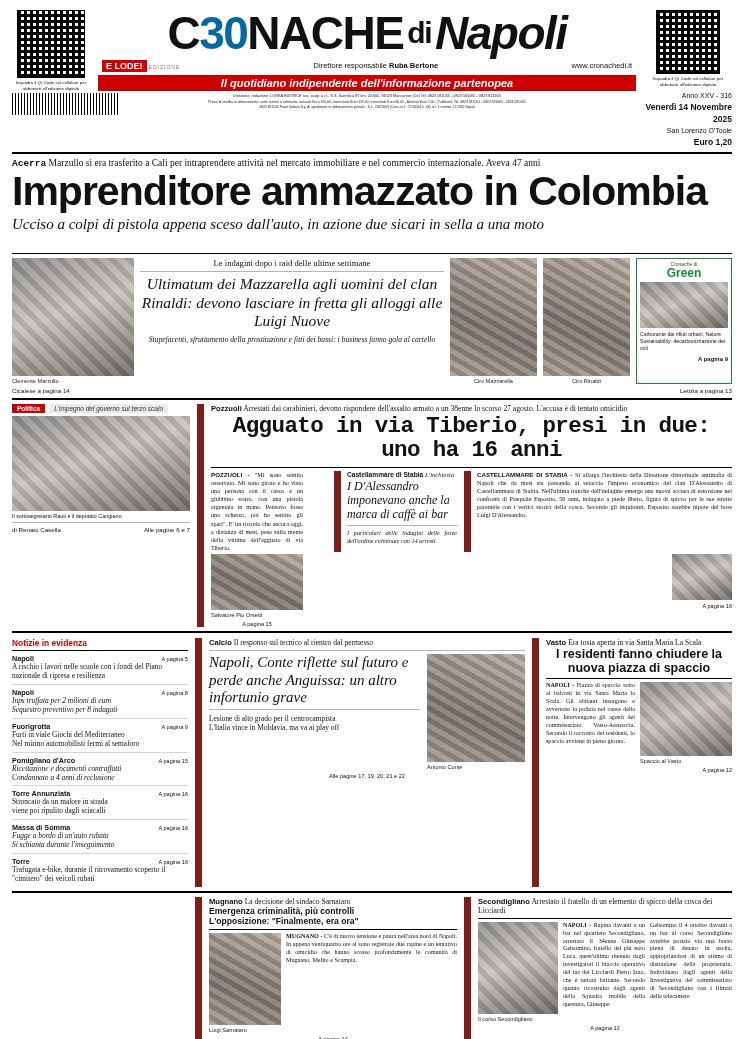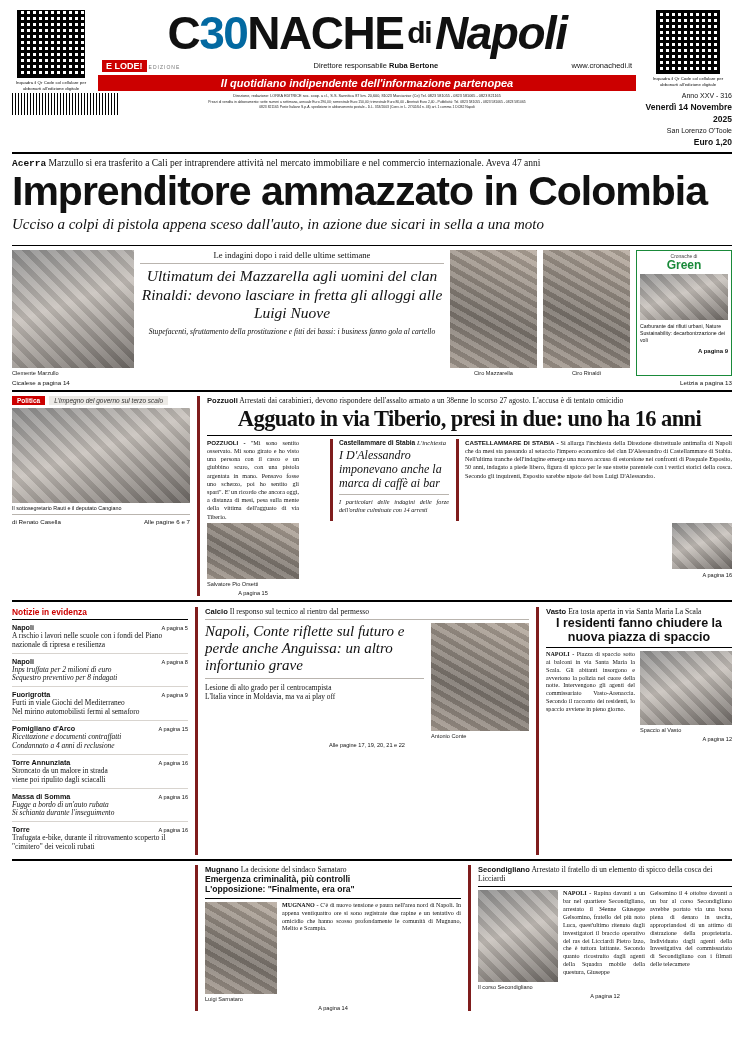--- a/index.html
+++ b/index.html
@@ -38,21 +38,21 @@
   .barcode{height:22px;width:108px;background:repeating-linear-gradient(90deg,#000 0 1px,#fff 1px 3px);margin-top:2px;}
   .barcode-wrap{font-size:4px;font-family:"Liberation Sans",sans-serif;}
 
   .rule{border-top:1px solid #000;margin:4px 0;}
   .rule-thick{border-top:2px solid #000;margin:4px 0;}
 
   
   .kicker{font-size:9.5px;font-family:"Liberation Serif",serif;margin:2px 0 1px;}
   .kicker b{font-family:Liberation Mono, monospace;font-size:9.5px;}
   .headline{font-family:"Liberation Sans",sans-serif;font-weight:bold;font-size:41px;line-height:1.02;letter-spacing:-1px;margin:2px 0 3px;}
-  .subhead{font-style:italic;font-size:15px;line-height:1.15;margin-bottom:12px;}
+  .subhead{font-style:italic;font-size:15px;line-height:1.15;margin-bottom:20px;}
 
   
   .lead-grid{display:flex;gap:6px;}
   .lead-photo{width:122px;}
   .ph{background:#9a9a9a;position:relative;overflow:hidden;}
   .ph.blur{background:
      repeating-linear-gradient(45deg,rgba(255,255,255,.10) 0 6px,rgba(0,0,0,.10) 6px 12px),
      linear-gradient(160deg,#8e8e8e,#c9c3bd 45%,#6f6a66);
      filter:blur(0.4px);}
   .ph.blur2{background:
@@ -78,21 +78,21 @@
   .col-left{width:178px;}
   .tag{display:inline-block;background:#cc0000;color:#fff;font-family:"Liberation Sans",sans-serif;font-weight:bold;font-size:6.5px;padding:1px 5px;}
   .tag.grey{background:#eceae6;color:#333;font-style:italic;font-weight:normal;}
   .taghdr{display:flex;gap:4px;align-items:center;margin-bottom:3px;}
   .leftcap{font-size:5.4px;font-family:"Liberation Sans",sans-serif;margin-top:2px;}
   .left-head{font-family:"Liberation Serif",serif;font-size:9.4px;line-height:1.2;margin-top:4px;}
   .left-sub{font-size:6.2px;font-family:"Liberation Sans",sans-serif;margin-top:3px;display:flex;justify-content:space-between;}
   .col-right{flex:1;}
   .kick2{font-size:7.6px;}
   .kick2 b{font-family:"Liberation Sans",sans-serif;}
-  .head2{font-family:Liberation Serif, serif;font-weight:bold;font-size:22.5px;line-height:1.05;text-align:center;letter-spacing:-.6px;margin:2px 0 4px;}
+  .head2{font-family:Liberation Mono, monospace;font-weight:bold;font-size:22.5px;line-height:1.05;text-align:center;letter-spacing:-.6px;margin:2px 0 4px;}
   .sub4{display:flex;gap:7px;}
   .sub4 .c{flex:1;}
   .sub4 .c.p1{width:92px;flex:none;}
   .sub4 .c.p2{width:110px;flex:none;margin-left:24px;}
   .smallhdr{font-size:6.6px;font-family:"Liberation Sans",sans-serif;font-weight:bold;line-height:1.2;margin-bottom:2px;}
   .smallhdr .rg{font-weight:normal;font-family:"Liberation Serif",serif;font-style:italic;}
   .body-s{font-size:6.2px;line-height:1.32;text-align:justify;}
   .body-s b{font-family:"Liberation Sans",sans-serif;font-size:6.2px;}
   .ital-head{font-style:italic;font-size:12px;line-height:1.16;}
   .foot-ref{font-size:5.6px;font-family:"Liberation Sans",sans-serif;text-align:center;margin-top:3px;}
@@ -124,21 +124,21 @@
   .b4-mid{flex:1;}
   .b4-right{width:254px;}
   .mug-head{font-family:"Liberation Sans",sans-serif;font-weight:bold;font-size:8.6px;line-height:1.2;}
   .mug-grid{display:flex;gap:5px;margin-top:3px;}
   .mug-grid .p{width:72px;}
   .mug-grid .t{flex:1;font-size:6.1px;line-height:1.3;text-align:justify;}
   .sec-ital{font-style:italic;font-size:16px;line-height:1.14;margin-top:2px;}
   .sec-cols{display:flex;gap:5px;margin-top:3px;}
   .sec-cols .p{width:80px;}
   .sec-cols .t{flex:1;font-size:6.1px;line-height:1.3;text-align:justify;}
-  .vrule{border-left:3px solid #7f1d1d;}
+  .vrule{border-left:7px solid #7f1d1d;}
   .hair{border-top:1px solid #000;margin:3px 0;}
   .hair-l{border-top:1px solid #b9b4ae;margin:3px 0;}
 </style>
 </head>
 <body>
 
 <div class="page">
 
   <div class="masthead">
     <div class="qr-box">

